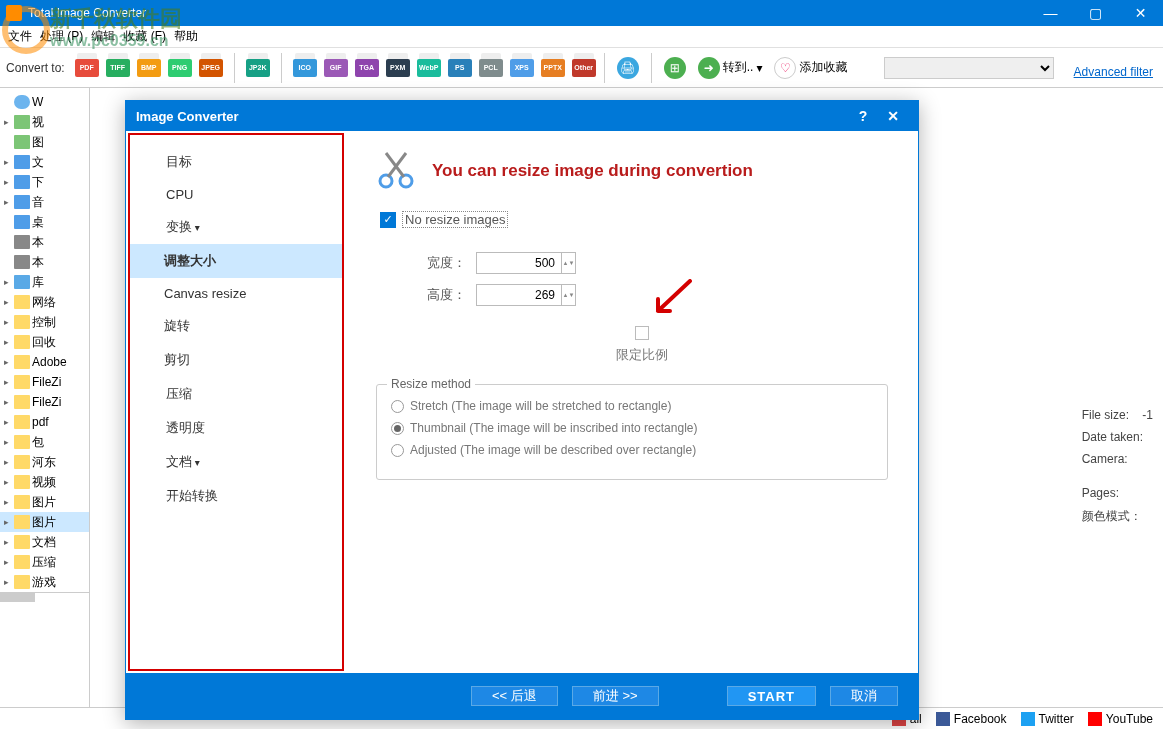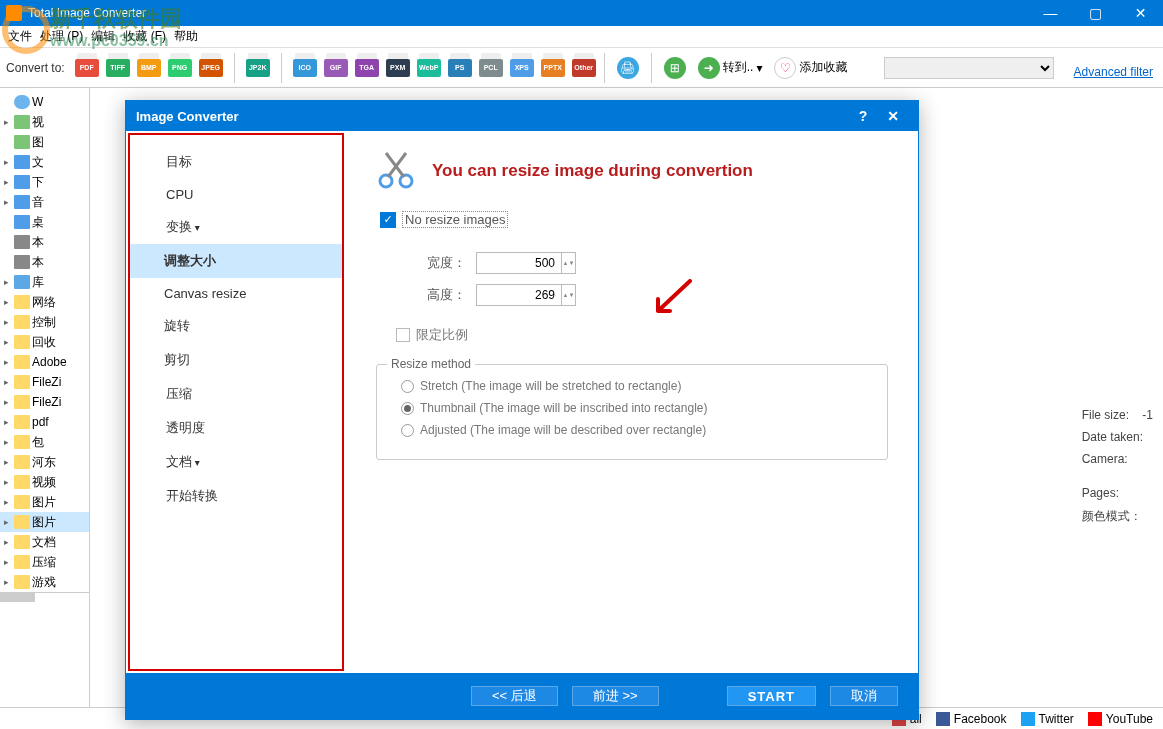--- a/index.html
+++ b/index.html
@@ -79,23 +79,23 @@
 .mc-head .scissors { width: 40px; height: 40px; }
 .mc-head h2 { font-size: 17px; color: #b91c1c; font-weight: bold; }
 .mc-check { display: flex; align-items: center; gap: 6px; margin-bottom: 24px; margin-left: 4px; }
 .mc-check .cb { width: 16px; height: 16px; background: #0078d7; color: #fff; display: flex; align-items: center; justify-content: center; font-size: 11px; }
 .mc-check .lbl { font-size: 13px; color: #555; border: 1px dotted #888; padding: 0 2px; }
 .mc-field { display: flex; align-items: center; gap: 10px; margin-bottom: 10px; margin-left: 40px; }
 .mc-field label { width: 50px; text-align: right; font-size: 13px; color: #555; }
 .mc-field .spinner { width: 100px; height: 22px; border: 1px solid #bbb; display: flex; align-items: center; }
 .mc-field .spinner span { flex: 1; text-align: right; padding-right: 6px; font-size: 12px; }
 .mc-field .spinner .arrows { width: 14px; height: 100%; border-left: 1px solid #bbb; display: flex; flex-direction: column; font-size: 6px; align-items: center; justify-content: center; color: #888; }
-.mc-lock { display: flex; align-items: center; gap: 6px; margin: 20px 0 20px 20px; font-size: 13px; color: #777; }
+.mc-lock { display: flex; align-items: center; gap: 6px; margin: 20px 0 20px 20px; font-size: 13px; color: #777; flex-direction: column; }
 .mc-lock .cb2 { width: 14px; height: 14px; border: 1px solid #bbb; }
-.mc-group { border: 1px solid #ccc; border-radius: 3px; padding: 14px 24px; margin-top: 10px; position: relative; }
+.mc-group { border: 1px solid #ccc; border-radius: 3px; padding: 14px 14px; margin-top: 10px; position: relative; }
 .mc-group .legend { position: absolute; top: -8px; left: 10px; background: #fff; padding: 0 4px; font-size: 12px; color: #666; }
 .radio-row { display: flex; align-items: center; gap: 6px; margin-bottom: 8px; font-size: 12px; color: #777; }
 .radio-row .r { width: 13px; height: 13px; border: 1px solid #999; border-radius: 50%; display: flex; align-items: center; justify-content: center; }
 .radio-row .r.on::after { content: ''; width: 7px; height: 7px; background: #666; border-radius: 50%; }
 .modal-footer { height: 46px; background: #0078d7; display: flex; align-items: center; justify-content: flex-end; gap: 14px; padding-right: 20px; }
 .mf-btn { height: 20px; padding: 0 20px; border: 1px solid #5aa9e6; background: #1e88e5; color: #fff; font-size: 13px; cursor: pointer; display: flex; align-items: center; }
 .mf-btn.start { background: #2196f3; font-weight: bold; letter-spacing: 1px; }
 
 
 .red-arrow { position: absolute; left: 306px; top: 148px; width: 40px; height: 40px; z-index: 200; pointer-events: none; }

